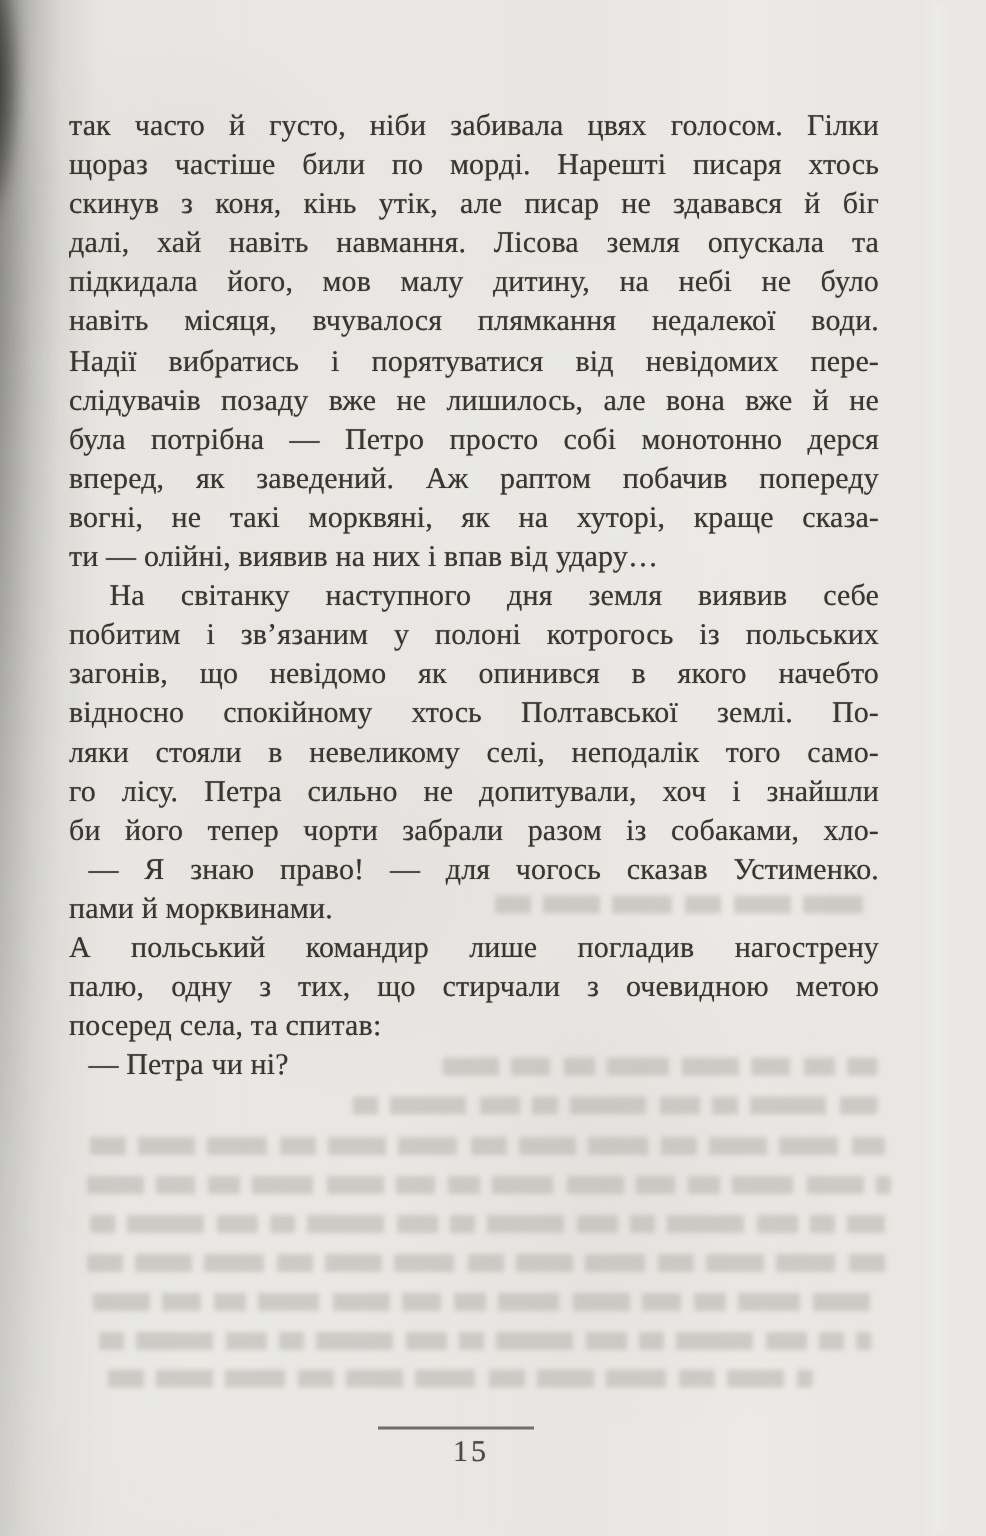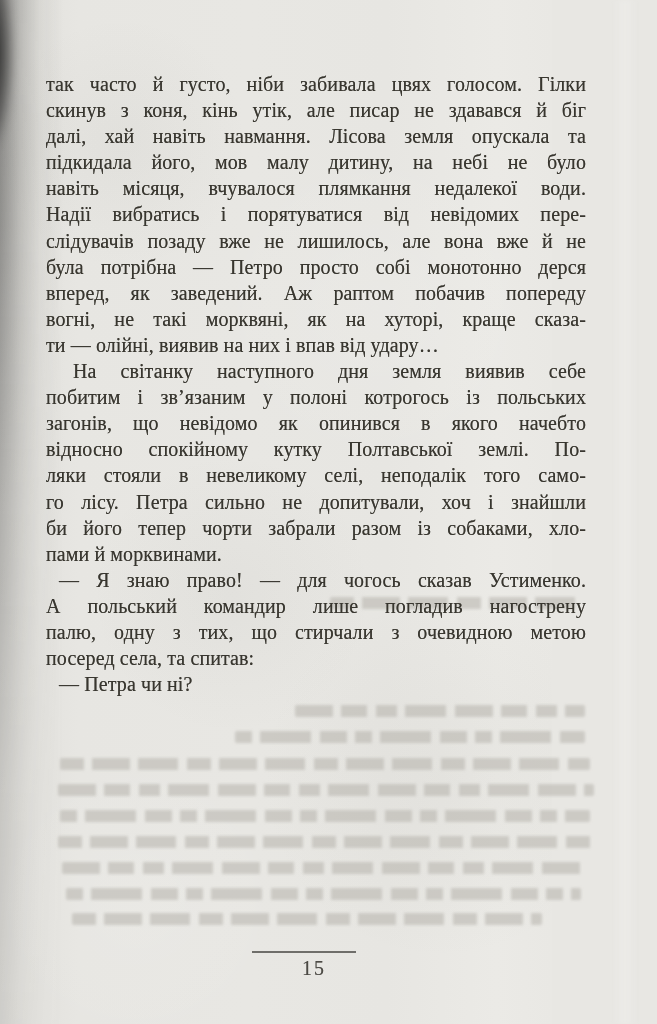--- a/index.html
+++ b/index.html
@@ -124,39 +124,40 @@
       <div class="ghost-row g1" style="top: 836px; left: 58px; width: 538px;"></div>
       <div class="ghost-row g2" style="top: 862px; left: 62px; width: 525px;"></div>
       <div class="ghost-row g3" style="top: 888px; left: 66px; width: 515px;"></div>
       <div class="ghost-row g1" style="top: 913px; left: 72px; width: 470px;"></div>
     </div>
   <div class="gutter"></div>
   <div class="corner"></div>
 
   <div class="text-block" id="text-block">
       <div class="line">так часто й густо, ніби забивала цвях голосом. Гілки</div>
+      <div class="line">щораз частіше били по морді. Нарешті писаря хтось</div>
       <div class="line">скинув з коня, кінь утік, але писар не здавався й біг</div>
       <div class="line">далі, хай навіть навмання. Лісова земля опускала та</div>
       <div class="line">підкидала його, мов малу дитину, на небі не було</div>
       <div class="line">навіть місяця, вчувалося плямкання недалекої води.</div>
       <div class="line">Надії вибратись і порятуватися від невідомих пере-</div>
       <div class="line">слідувачів позаду вже не лишилось, але вона вже й не</div>
       <div class="line">була потрібна — Петро просто собі монотонно дерся</div>
       <div class="line">вперед, як заведений. Аж раптом побачив попереду</div>
       <div class="line">вогні, не такі морквяні, як на хуторі, краще сказа-</div>
       <div class="line last">ти — олійні, виявив на них і впав від удару…</div>
       <div class="line indent">На світанку наступного дня земля виявив себе</div>
       <div class="line">побитим і зв’язаним у полоні котрогось із польських</div>
       <div class="line">загонів, що невідомо як опинився в якого начебто</div>
-      <div class="line">відносно спокійному кутку Полтавської землі. По-</div>
+      <div class="line">відносно спокійному хтось Полтавської землі. По-</div>
       <div class="line">ляки стояли в невеликому селі, неподалік того само-</div>
       <div class="line">го лісу. Петра сильно не допитували, хоч і знайшли</div>
       <div class="line">би його тепер чорти забрали разом із собаками, хло-</div>
+      <div class="line indent-sm">— Я знаю право! — для чогось сказав Устименко.</div>
       <div class="line last">пами й морквинами.</div>
-      <div class="line indent-sm">— Я знаю право! — для чогось сказав Устименко.</div>
       <div class="line">А польський командир лише погладив нагострену</div>
       <div class="line">палю, одну з тих, що стирчали з очевидною метою</div>
       <div class="line last">посеред села, та спитав:</div>
       <div class="line last indent-sm">— Петра чи ні?</div>
     </div>
 
   <div class="rule"></div>
   <div class="pagenum">15</div>
 </div>
 

